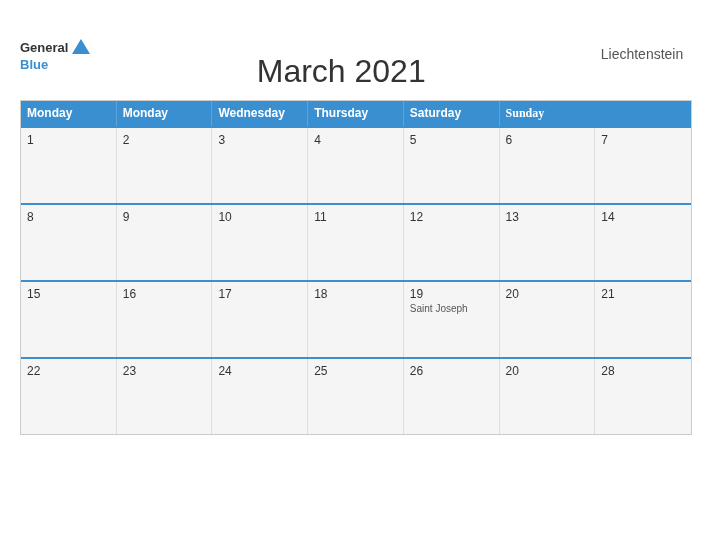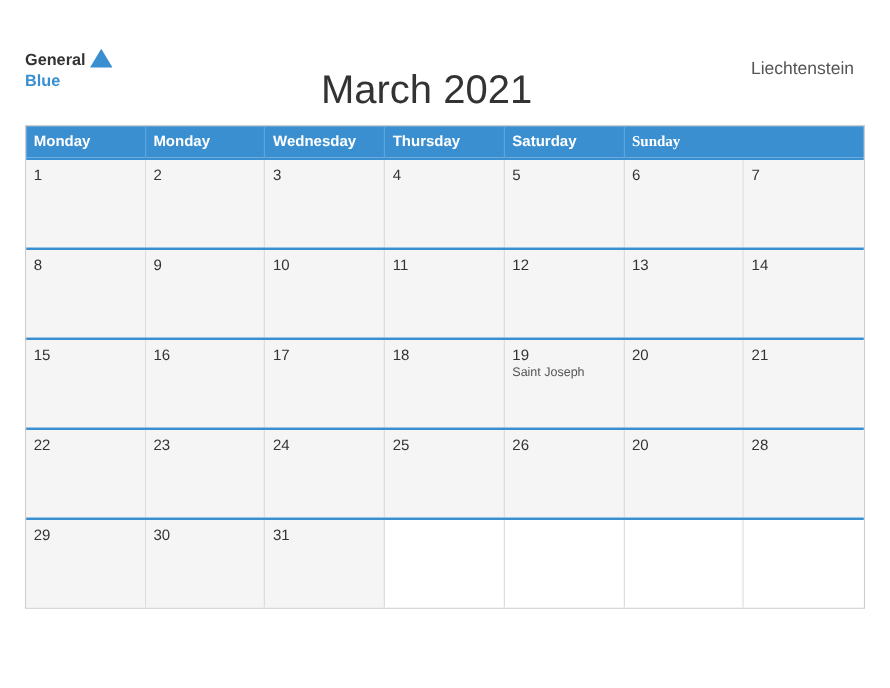--- a/index.html
+++ b/index.html
@@ -236,30 +236,15 @@
           <div class="cal-cell">
             <span class="day-num">26</span>
           </div>
           <div class="cal-cell">
             <span class="day-num">20</span>
           </div>
           <div class="cal-cell">
             <span class="day-num">28</span>
           </div>
         </div>
-        <div class="cal-week">
-          <div class="cal-cell">
-            <span class="day-num">29</span>
-          </div>
-          <div class="cal-cell">
-            <span class="day-num">30</span>
-          </div>
-          <div class="cal-cell">
-            <span class="day-num">31</span>
-          </div>
-          <div class="cal-cell empty"></div>
-          <div class="cal-cell empty"></div>
-          <div class="cal-cell empty"></div>
-          <div class="cal-cell empty"></div>
-        </div>
       </div>
   </div>
 </div>
 
 </body></html>

